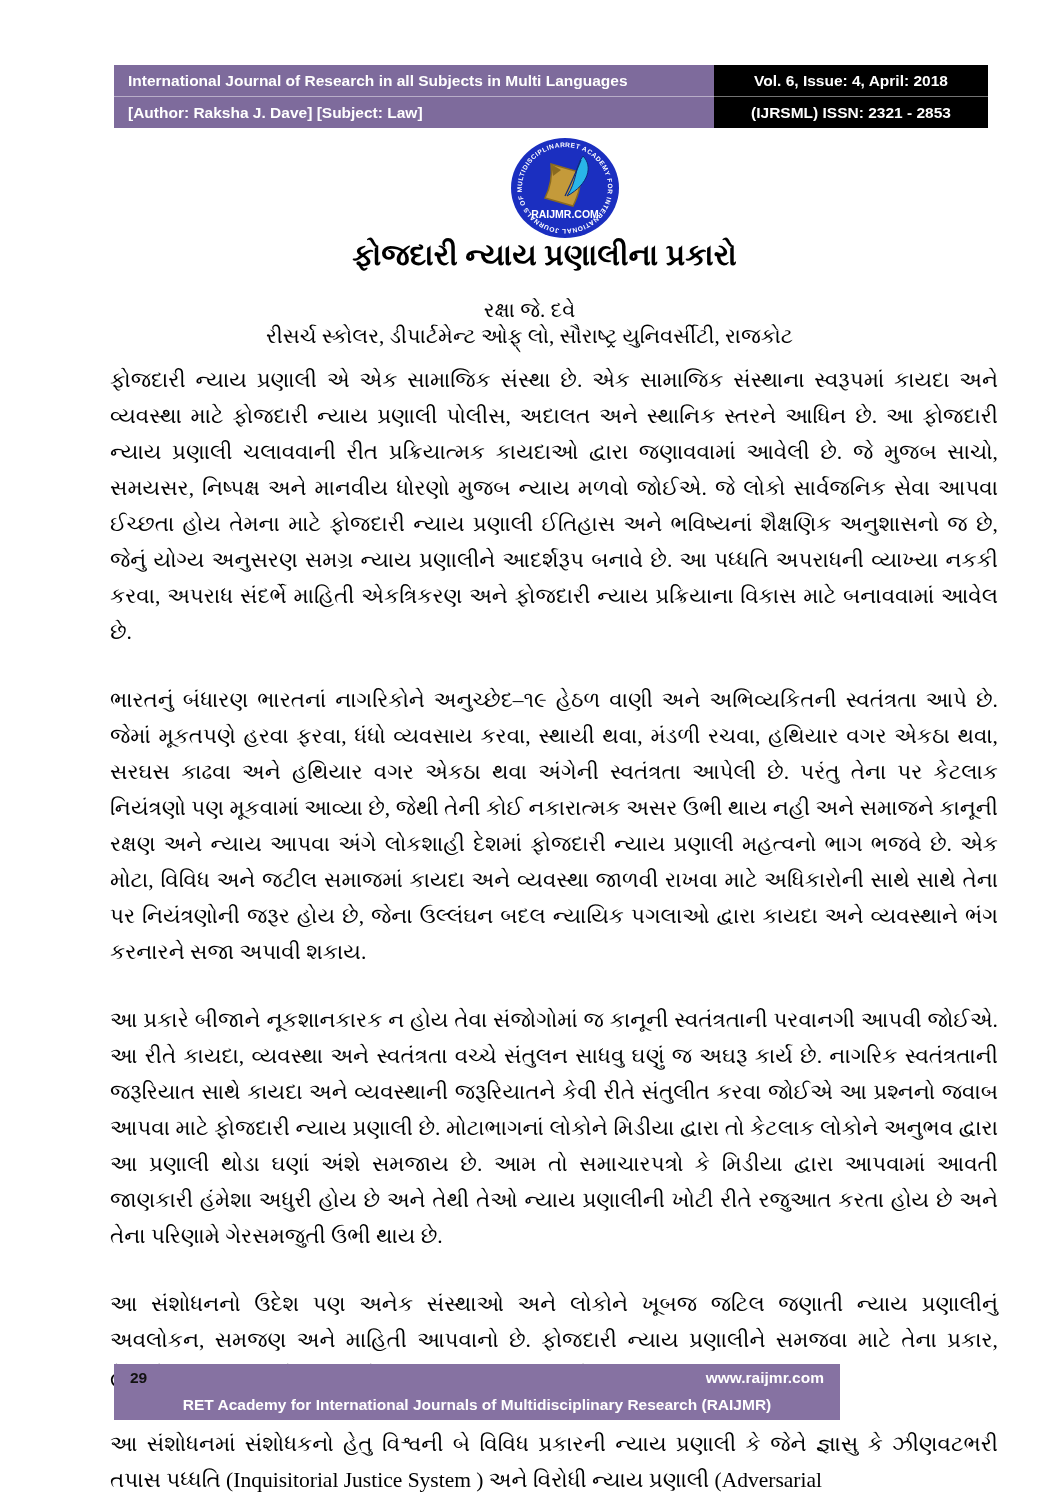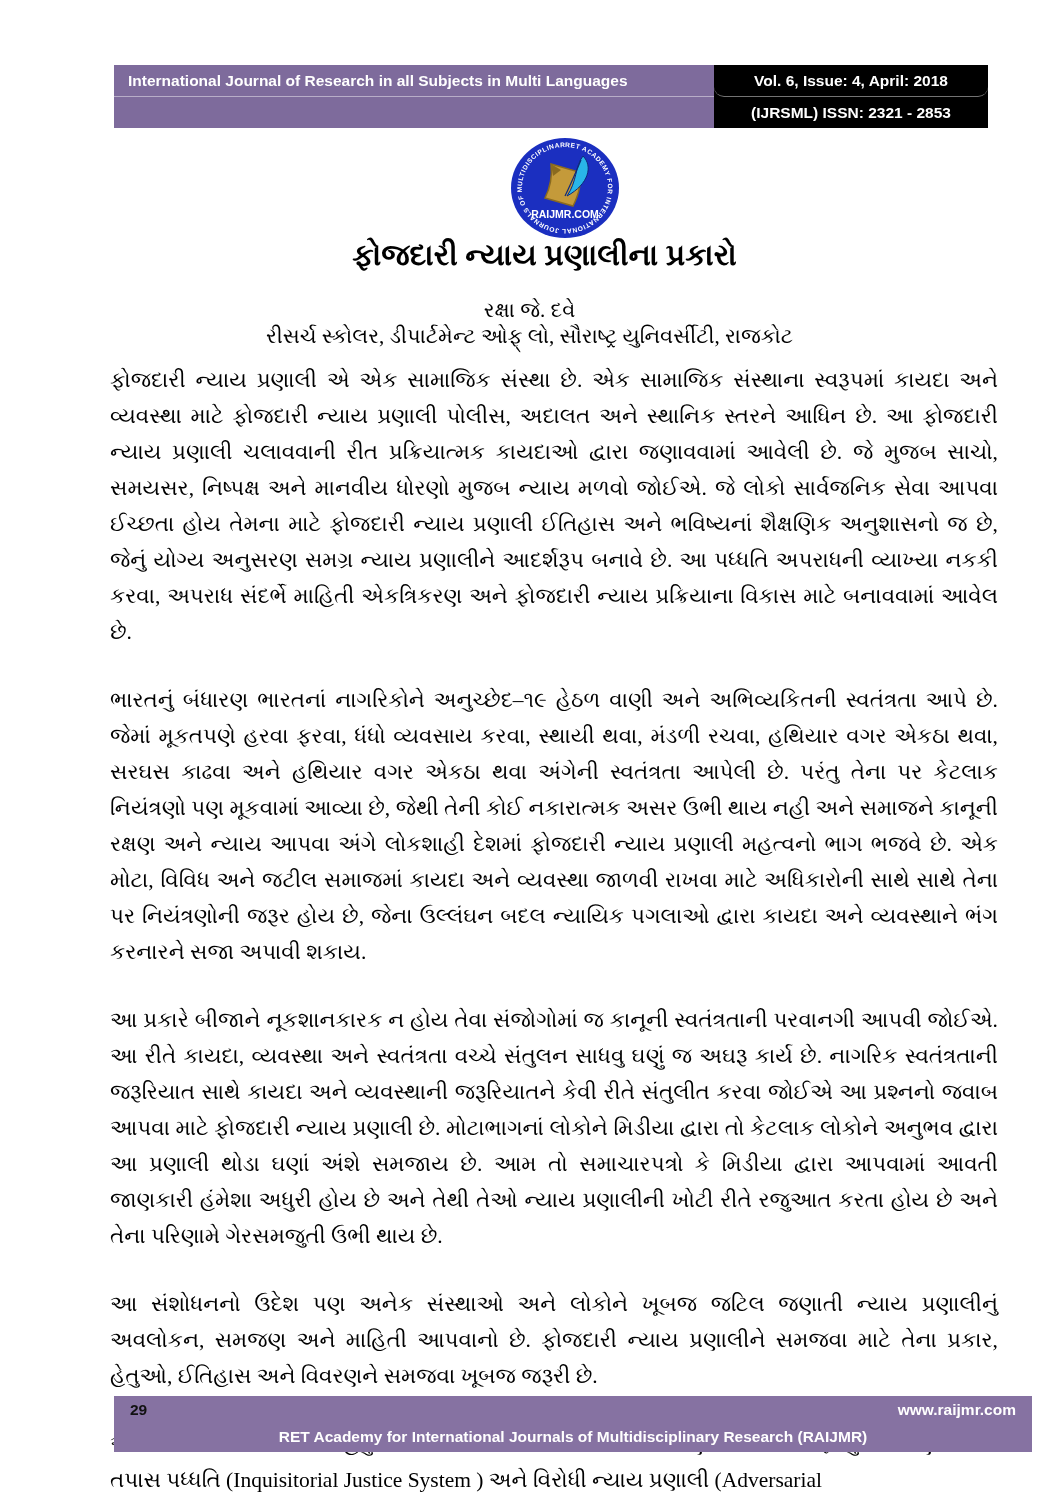--- a/index.html
+++ b/index.html
@@ -32,21 +32,21 @@
   .header-left .hrow:first-child { border-bottom:1px solid rgba(255,255,255,0.45); }
   .header-right {
     flex:1; background:#000000; color:#ffffff;
     display:flex; flex-direction:column; justify-content:center;
     text-align:center;
   }
   .header-right .hrow {
     height:31px; line-height:31px; font-size:15.5px;
     white-space:nowrap; overflow:hidden;
   }
-  .header-right .hrow:first-child { border-bottom:1px solid rgba(255,255,255,0.45);border-radius:10px; }
+  .header-right .hrow:first-child { border-bottom:1px solid rgba(255,255,255,0.45); }
 
   
   .logo-wrap { position:absolute; left:509px; top:136px; width:112px; height:104px; }
   .logo-wrap svg { display:block; }
 
   
   .title {
     position:absolute; top:238px; left:15px; width:100%;
     text-align:center; font-size:30px; font-weight:bold;
   }
@@ -62,22 +62,22 @@
   
   .body-text {
     position:absolute; left:110px; top:362px; width:888px;
     font-size:21.5px; line-height:36px; text-align:justify;
   }
   .body-text p { margin:0 0 32px 0; }
   .body-text p:last-child { margin-bottom:0; }
 
   
   .footer-bar {
-    position:absolute; left:114px; top:1396px;
-    width:918px; height:56px;
+    position:absolute; left:114px; top:1364px;
+    width:726px; height:56px;
     background:#8672a2; color:#ffffff;
     font-family:"Liberation Sans", sans-serif;
     font-weight:bold; font-size:15.5px;
   }
   .footer-row1 {
     height:28px; line-height:30px;
     display:flex; align-items:center;
     padding:0 16px;
   }
   .footer-page-num { color:#111111; margin-right:14px; }
@@ -89,20 +89,21 @@
   }
 </style>
 </head>
 <body>
 
 <div class="page">
 
   <div class="header-bar">
     <div class="header-left">
       <div class="hrow">International Journal of Research in all Subjects in Multi Languages</div>
+      <div class="hrow">[Author: Raksha J. Dave] [Subject: Law]</div>
     </div>
     <div class="header-right">
       <div class="hrow">Vol. 6, Issue: 4, April: 2018</div>
       <div class="hrow">(IJRSML) ISSN: 2321 - 2853</div>
     </div>
   </div>
 
   <div class="logo-wrap">
     <svg width="112" height="104" viewBox="0 0 112 104" xmlns="http://www.w3.org/2000/svg">
       <ellipse cx="56" cy="52" rx="54" ry="50" fill="#1b2fc0"></ellipse>

